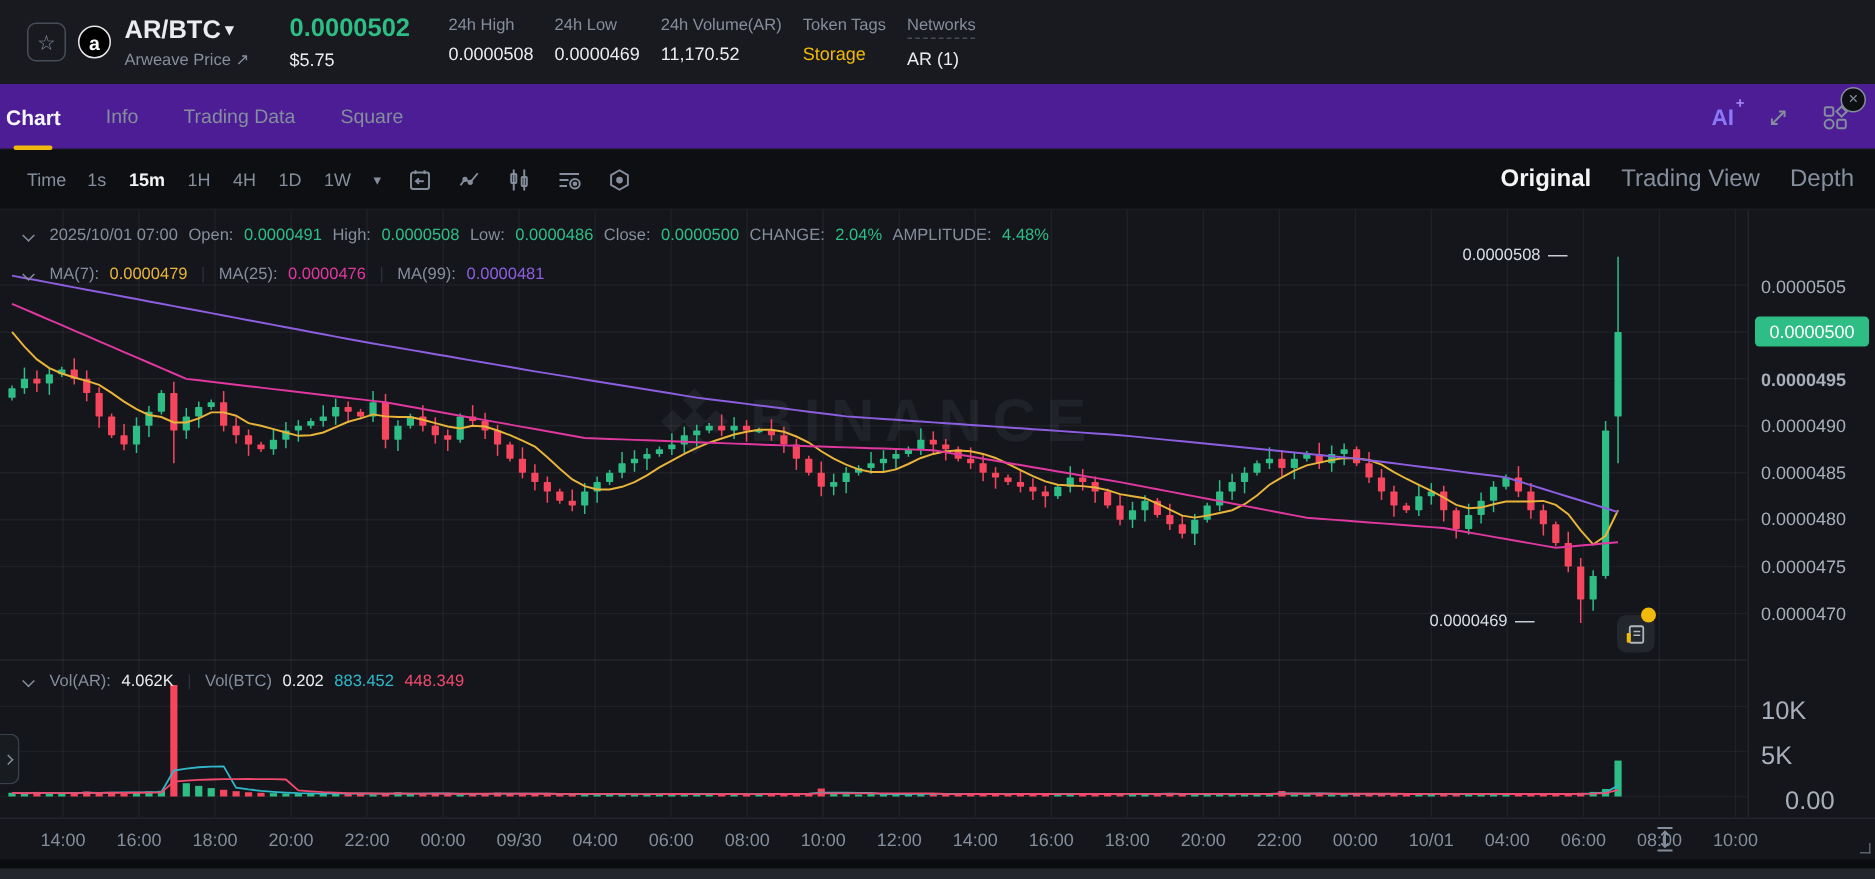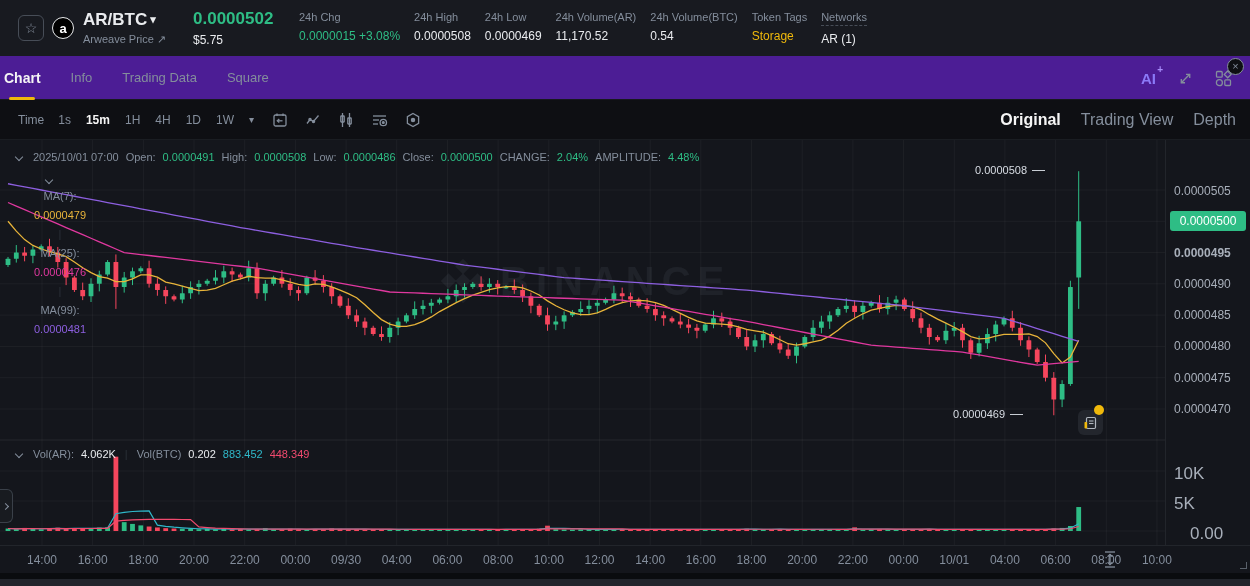--- a/index.html
+++ b/index.html
@@ -98,38 +98,30 @@
     <div class="pairblock">
       <div class="pairrow"><span>AR/BTC</span><span class="caret">▾</span></div>
       <div class="pairsub"><span>Arweave Price</span> <span>↗</span></div>
     </div>
     <div class="priceblock">
       <div class="bigprice">0.0000502</div>
       <div class="usdprice">$5.75</div>
     </div>
     <div class="stats" id="stats">
         <div class="stat">
-          <span class="stat-label">24h Chg</span>
-          <span class="stat-value green">0.0000015 +3.08%</span>
-        </div>
-        <div class="stat">
           <span class="stat-label">24h High</span>
           <span class="stat-value white">0.0000508</span>
         </div>
         <div class="stat">
           <span class="stat-label">24h Low</span>
           <span class="stat-value white">0.0000469</span>
         </div>
         <div class="stat">
           <span class="stat-label">24h Volume(AR)</span>
           <span class="stat-value white">11,170.52</span>
-        </div>
-        <div class="stat">
-          <span class="stat-label">24h Volume(BTC)</span>
-          <span class="stat-value white">0.54</span>
         </div>
         <div class="stat">
           <span class="stat-label">Token Tags</span>
           <span class="stat-value yellow">Storage</span>
         </div>
         <div class="stat">
           <span class="stat-label dashed">Networks</span>
           <span class="stat-value white">AR (1)</span>
         </div>
       </div>
@@ -687,21 +679,21 @@
       <span class="lbl">Low:</span>
         <span class="grn">0.0000486</span>
       <span class="lbl">Close:</span>
         <span class="grn">0.0000500</span>
       <span class="lbl">CHANGE:</span>
         <span class="grn">2.04%</span>
       <span class="lbl">AMPLITUDE:</span>
         <span class="grn">4.48%</span>
     </div>
 
-    <div class="inforow" style="left:34px; top:37px;flex-direction:column;">
+    <div class="inforow" style="left:34px; top:37px;">
       <span class="chev" style="margin-left:-18px;"></span>
       <span class="lbl">MA(7):</span>
         <span class="ma7c">0.0000479</span>
       <span class="sep">|</span>
       <span class="lbl">MA(25):</span>
         <span class="ma25c">0.0000476</span>
       <span class="sep">|</span>
       <span class="lbl">MA(99):</span>
         <span class="ma99c">0.0000481</span>
     </div>

